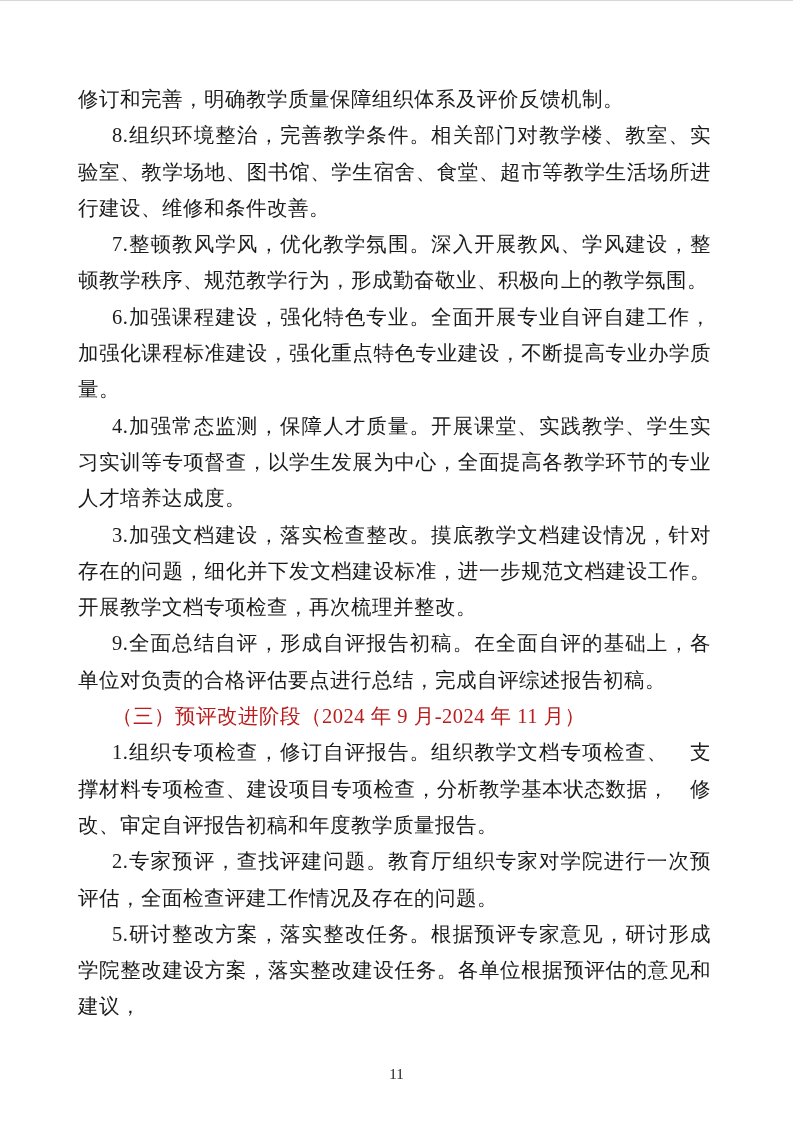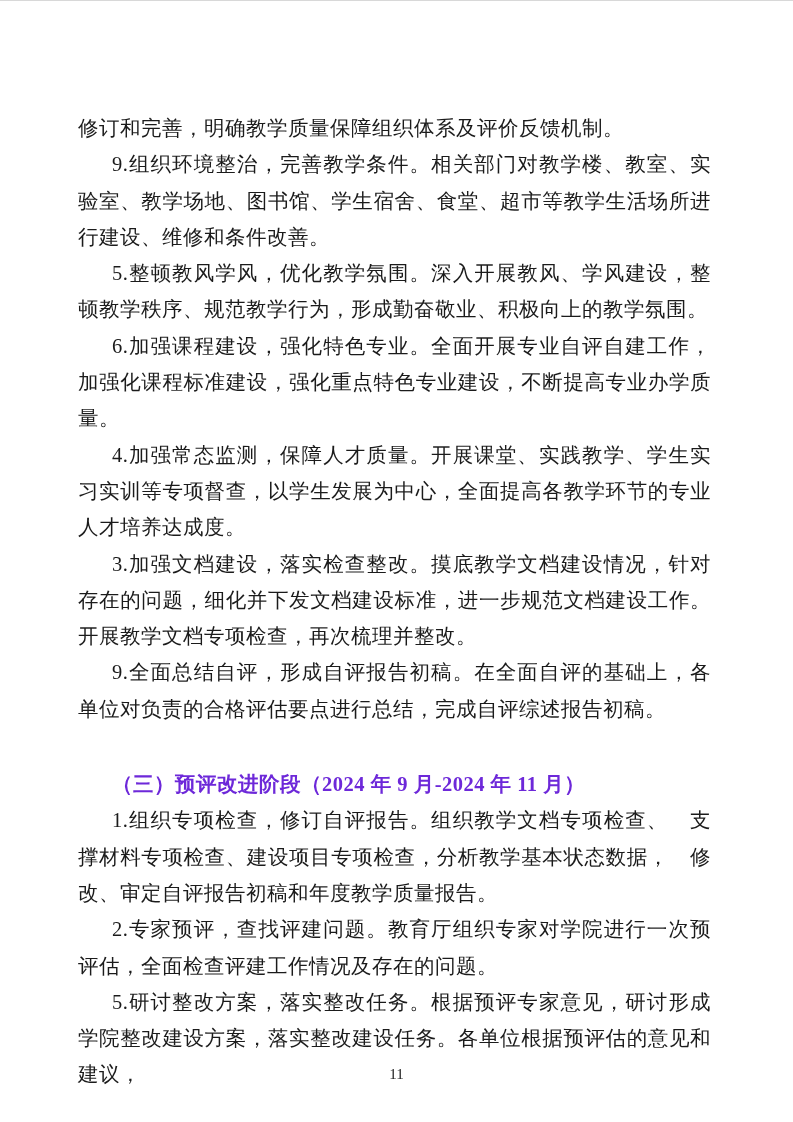--- a/index.html
+++ b/index.html
@@ -15,63 +15,62 @@
     background: #ffffff;
     overflow: hidden;
     font-family: "Liberation Serif", "DejaVu Serif", serif;
     color: #1b1b1b;
     border-top: 1px solid #d8d8d8;
     box-sizing: border-box;
   }
   .content {
     position: absolute;
     left: 78px;
-    top: 109px;
+    top: 80px;
     width: 633px;
   }
   .content p, .content h3 {
     margin: 0;
     padding: 0;
     font-size: 20.5px;
     line-height: 36.3px;
     font-weight: normal;
     text-align: justify;
     letter-spacing: 0.5px;
   }
   .content p.continuation {
     text-indent: 0;
   }
   .content p.body {
     text-indent: 34px;
   }
   .content h3.heading {
     text-indent: 34px;
-    font-weight: bold;
-    color: #6d28d9;
-    margin-top: 39px;
+    font-weight: normal;
+    color: #b91c1c;
   }
   .page-footer {
     position: absolute;
     top: 1064px;
     left: 0;
     width: 100%;
     text-align: center;
     font-size: 15px;
     line-height: 18px;
     color: #222222;
   }
 </style>
 </head>
 <body>
 
 <div class="page">
   <div class="content">
       <p class="continuation">修订和完善，明确教学质量保障组织体系及评价反馈机制。</p>
-      <p class="body">9.组织环境整治，完善教学条件。相关部门对教学楼、教室、实验室、教学场地、图书馆、学生宿舍、食堂、超市等教学生活场所进行建设、维修和条件改善。</p>
-      <p class="body">5.整顿教风学风，优化教学氛围。深入开展教风、学风建设，整顿教学秩序、规范教学行为，形成勤奋敬业、积极向上的教学氛围。</p>
+      <p class="body">8.组织环境整治，完善教学条件。相关部门对教学楼、教室、实验室、教学场地、图书馆、学生宿舍、食堂、超市等教学生活场所进行建设、维修和条件改善。</p>
+      <p class="body">7.整顿教风学风，优化教学氛围。深入开展教风、学风建设，整顿教学秩序、规范教学行为，形成勤奋敬业、积极向上的教学氛围。</p>
       <p class="body">6.加强课程建设，强化特色专业。全面开展专业自评自建工作，加强化课程标准建设，强化重点特色专业建设，不断提高专业办学质量。</p>
       <p class="body">4.加强常态监测，保障人才质量。开展课堂、实践教学、学生实习实训等专项督查，以学生发展为中心，全面提高各教学环节的专业人才培养达成度。</p>
       <p class="body">3.加强文档建设，落实检查整改。摸底教学文档建设情况，针对存在的问题，细化并下发文档建设标准，进一步规范文档建设工作。开展教学文档专项检查，再次梳理并整改。</p>
       <p class="body">9.全面总结自评，形成自评报告初稿。在全面自评的基础上，各单位对负责的合格评估要点进行总结，完成自评综述报告初稿。</p>
       <h3 class="heading">（三）预评改进阶段（2024 年 9 月-2024 年 11 月）</h3>
       <p class="body">1.组织专项检查，修订自评报告。组织教学文档专项检查、　支撑材料专项检查、建设项目专项检查，分析教学基本状态数据，　修改、审定自评报告初稿和年度教学质量报告。</p>
       <p class="body">2.专家预评，查找评建问题。教育厅组织专家对学院进行一次预评估，全面检查评建工作情况及存在的问题。</p>
       <p class="body">5.研讨整改方案，落实整改任务。根据预评专家意见，研讨形成学院整改建设方案，落实整改建设任务。各单位根据预评估的意见和建议，</p>
     </div>
   <div class="page-footer">

